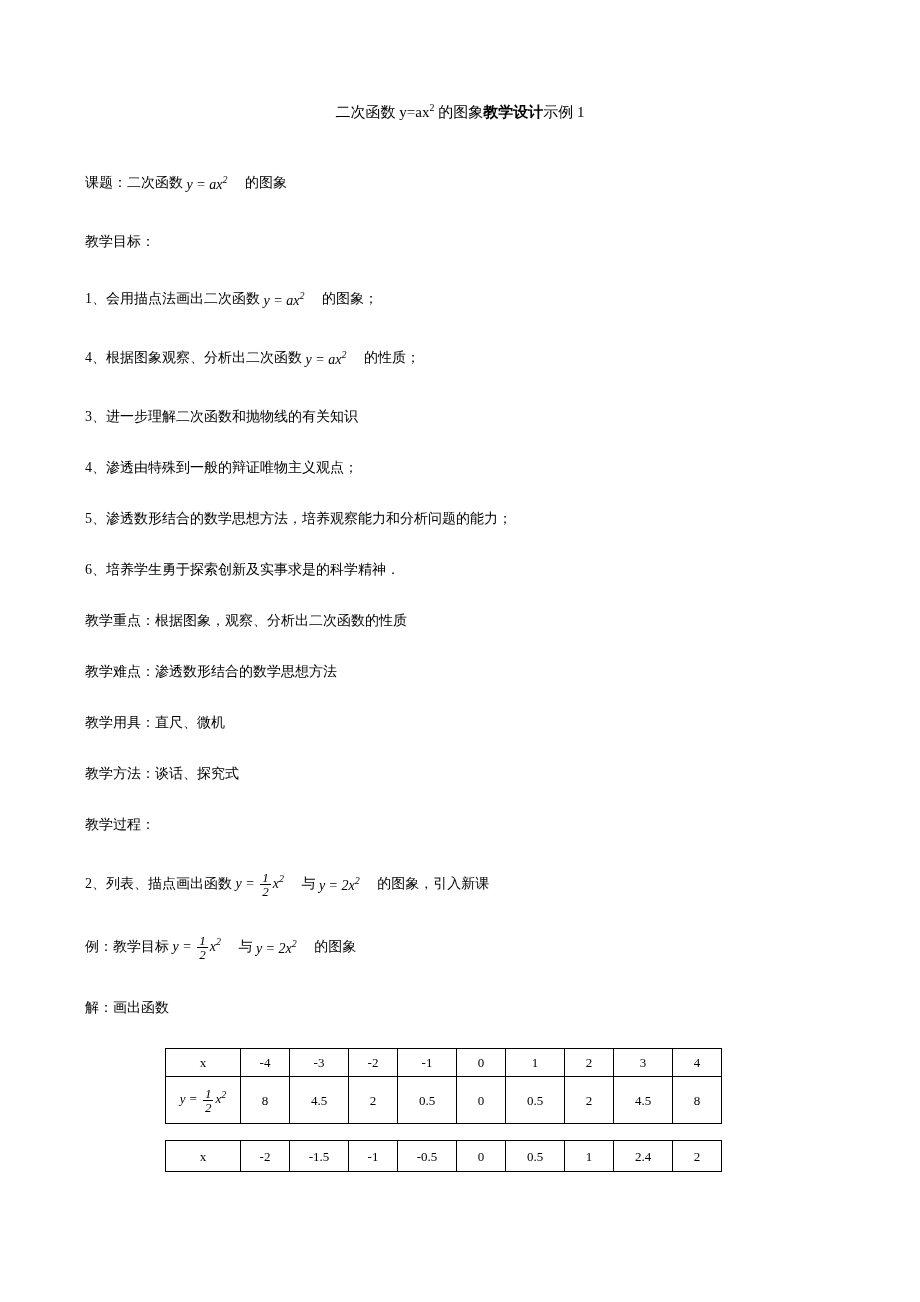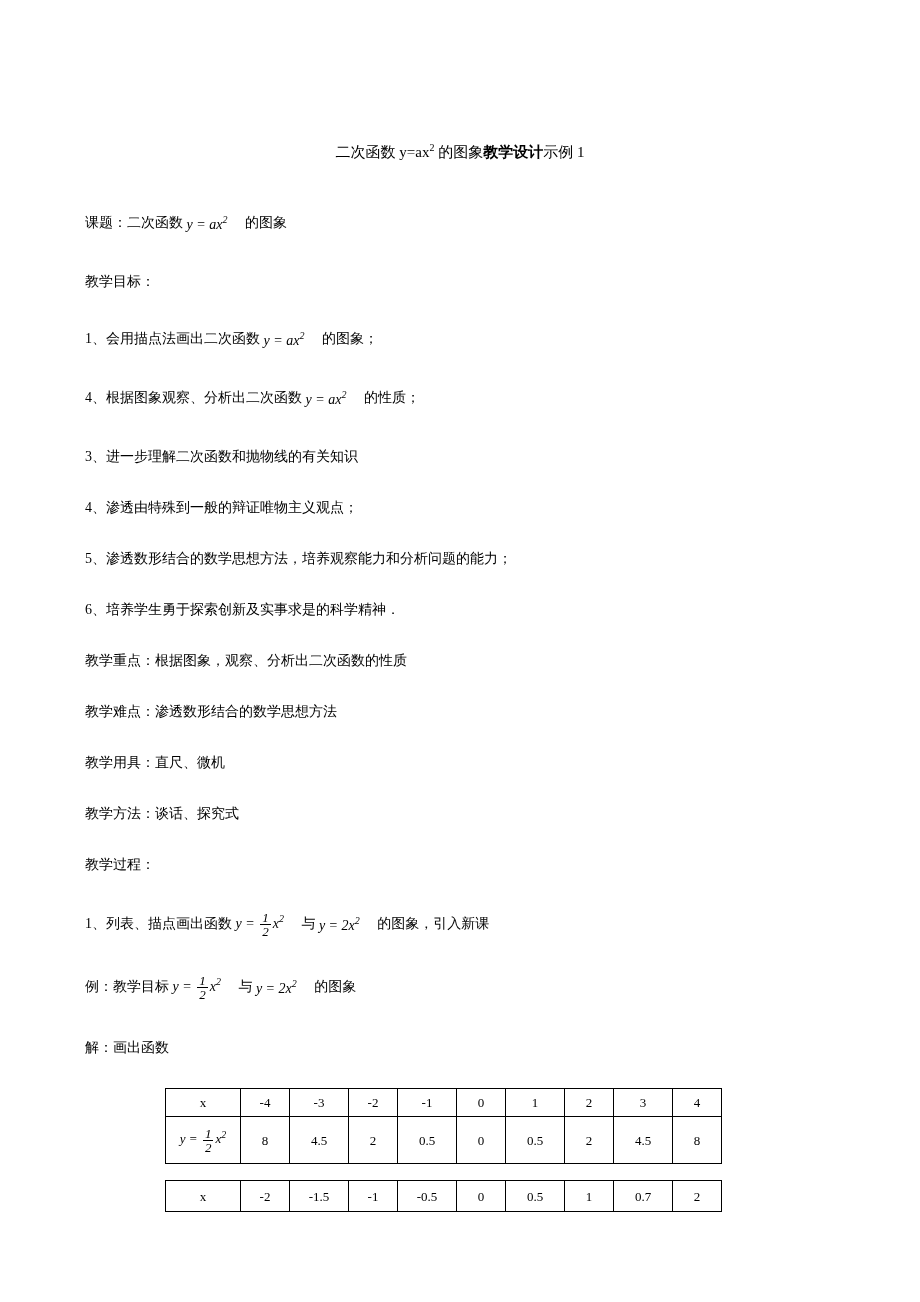--- a/index.html
+++ b/index.html
@@ -10,21 +10,20 @@
       padding: 100px 85px 60px 85px;
       width: 920px;
       box-sizing: border-box;
       color: #000;
       background: #fff;
     }
     .title {
       text-align: center;
       font-size: 15px;
       margin-bottom: 48px;
-      margin-top: 40px;
     }
     .title b {
       font-weight: bold;
     }
     .para {
       margin: 8px 0 36px 0;
     }
     .para-tight {
       margin: 0 0 30px 0;
     }
@@ -105,21 +104,21 @@
 <p class="para-tight">4、渗透由特殊到一般的辩证唯物主义观点；</p>
 <p class="para-tight">5、渗透数形结合的数学思想方法，培养观察能力和分析问题的能力；</p>
 <p class="para-tight">6、培养学生勇于探索创新及实事求是的科学精神．</p>
 <p class="para-tight">教学重点：根据图象，观察、分析出二次函数的性质</p>
 <p class="para-tight">教学难点：渗透数形结合的数学思想方法</p>
 <p class="para-tight">教学用具：直尺、微机</p>
 <p class="para-tight">教学方法：谈话、探究式</p>
 <p class="para">教学过程：</p>
 
 <p class="para">
-  <span>1、列表、描点画出函数</span>
+  <span>2、列表、描点画出函数</span>
   <span class="formula inline-mid">
     <span>y = </span><span class="frac"><span class="num">1</span><span class="den">2</span></span><span>x</span><sup>2</sup>
   </span>
   <span>　与</span>
   <span class="formula inline-mid"><span>y = 2x</span><sup>2</sup></span>
   <span>　的图象，引入新课</span>
 </p>
 
 <p class="para">
   <span>例：教学目标</span>
@@ -168,17 +167,17 @@
   <tbody>
       <tr>
     <td class="col-wide">x</td>
     <td class="col-narrow">-2</td>
     <td class="col-mid">-1.5</td>
     <td class="col-narrow">-1</td>
     <td class="col-mid">-0.5</td>
     <td class="col-narrow">0</td>
     <td class="col-mid">0.5</td>
     <td class="col-narrow">1</td>
-    <td class="col-mid">0.7</td>
+    <td class="col-mid">2.4</td>
     <td class="col-narrow">2</td>
   </tr>
 </tbody>
   </table>
 
 </body></html>

